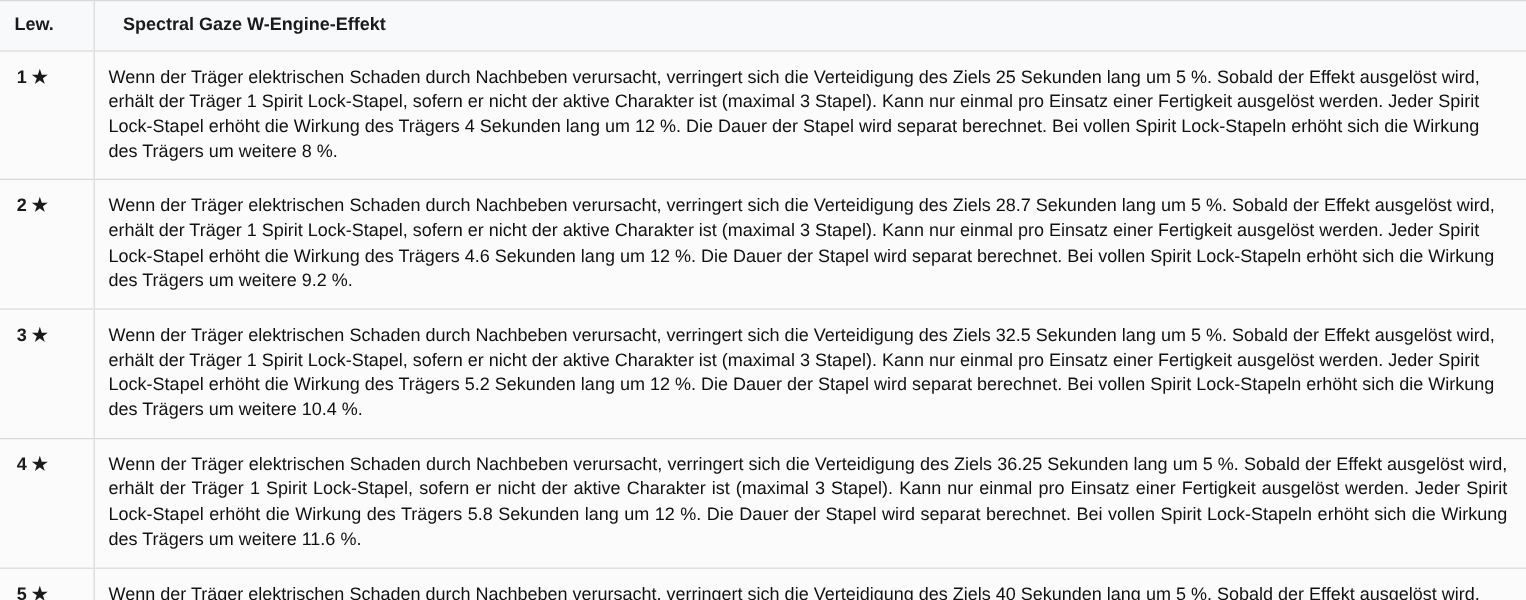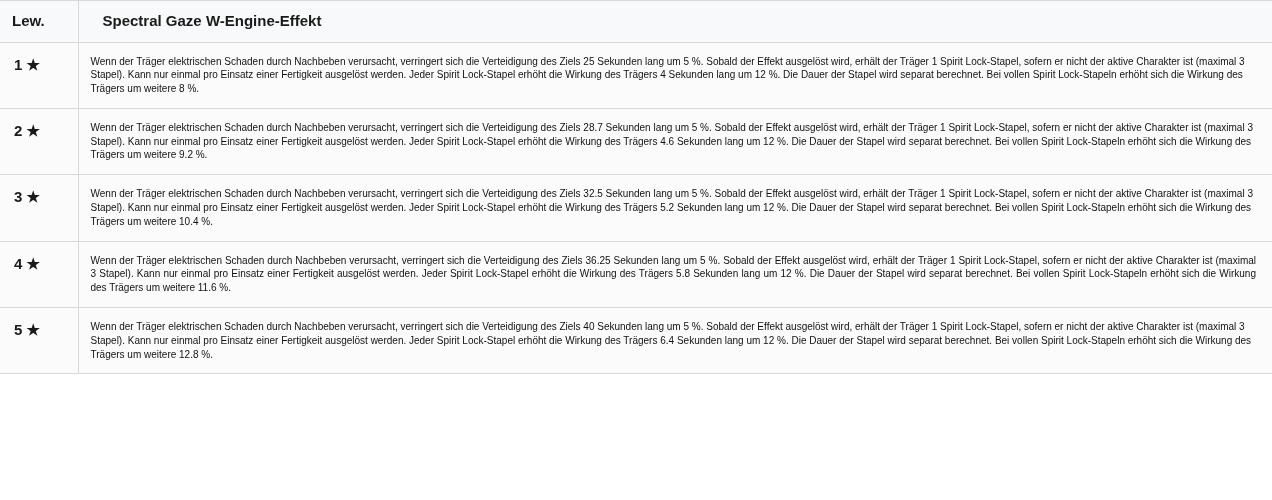--- a/index.html
+++ b/index.html
@@ -33,21 +33,21 @@
     font-weight: bold;
     padding: 10px 12px 11px 12px;
     border-top: none;
     line-height: 1.3;
   }
   th.col-level { width: 78px; }
   th.col-effect { width: 1194px; border-left: 1px solid #d8d8d8; padding-left: 24px; }
 
   tbody td {
     background: #fbfbfc;
-    font-size: 10px;
+    font-size: 15px;
     line-height: 1.38;
   }
   td.level-cell {
     width: 78px;
     font-weight: bold;
     padding: 12px 12px 12px 14px;
     white-space: nowrap;
     font-size: 15px;
   }
   td.effect-cell {

